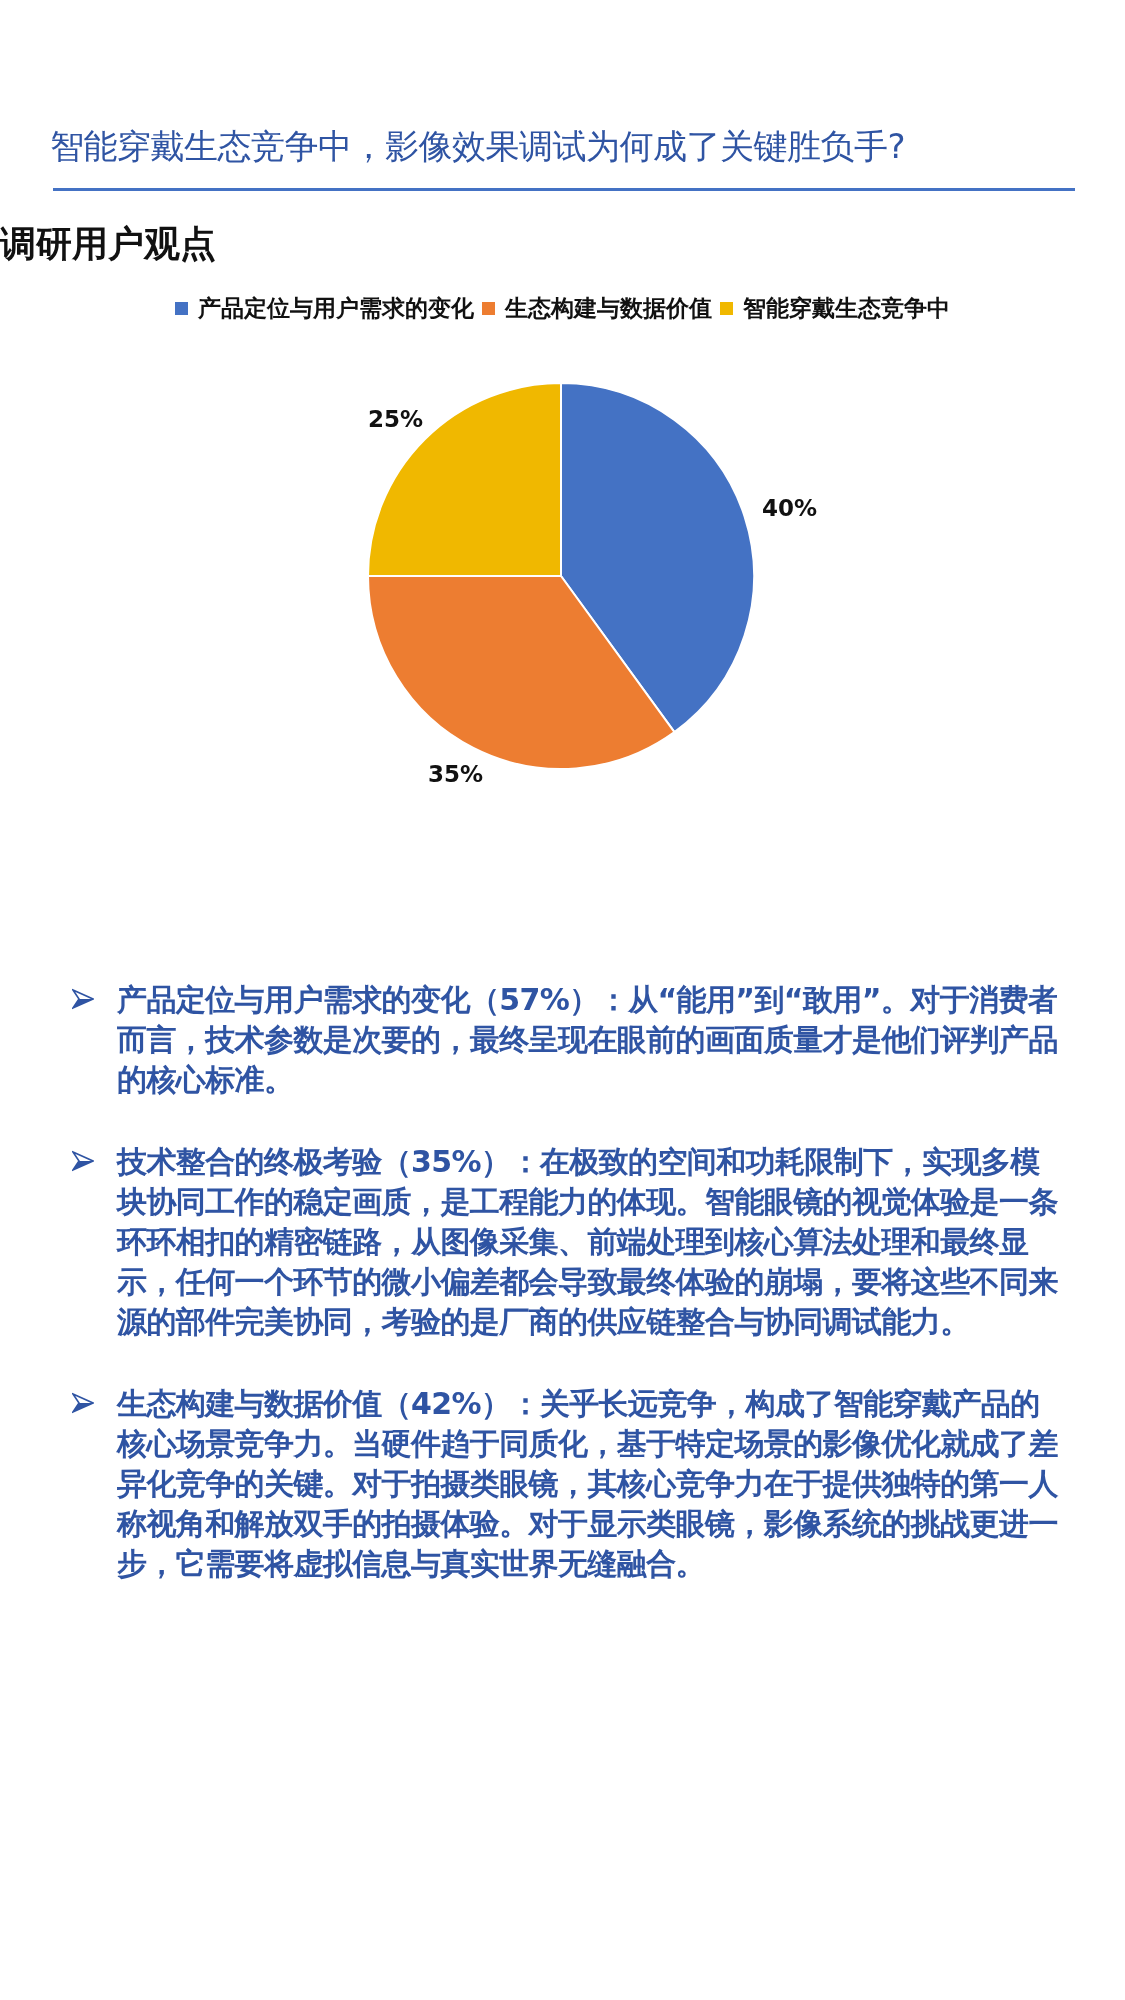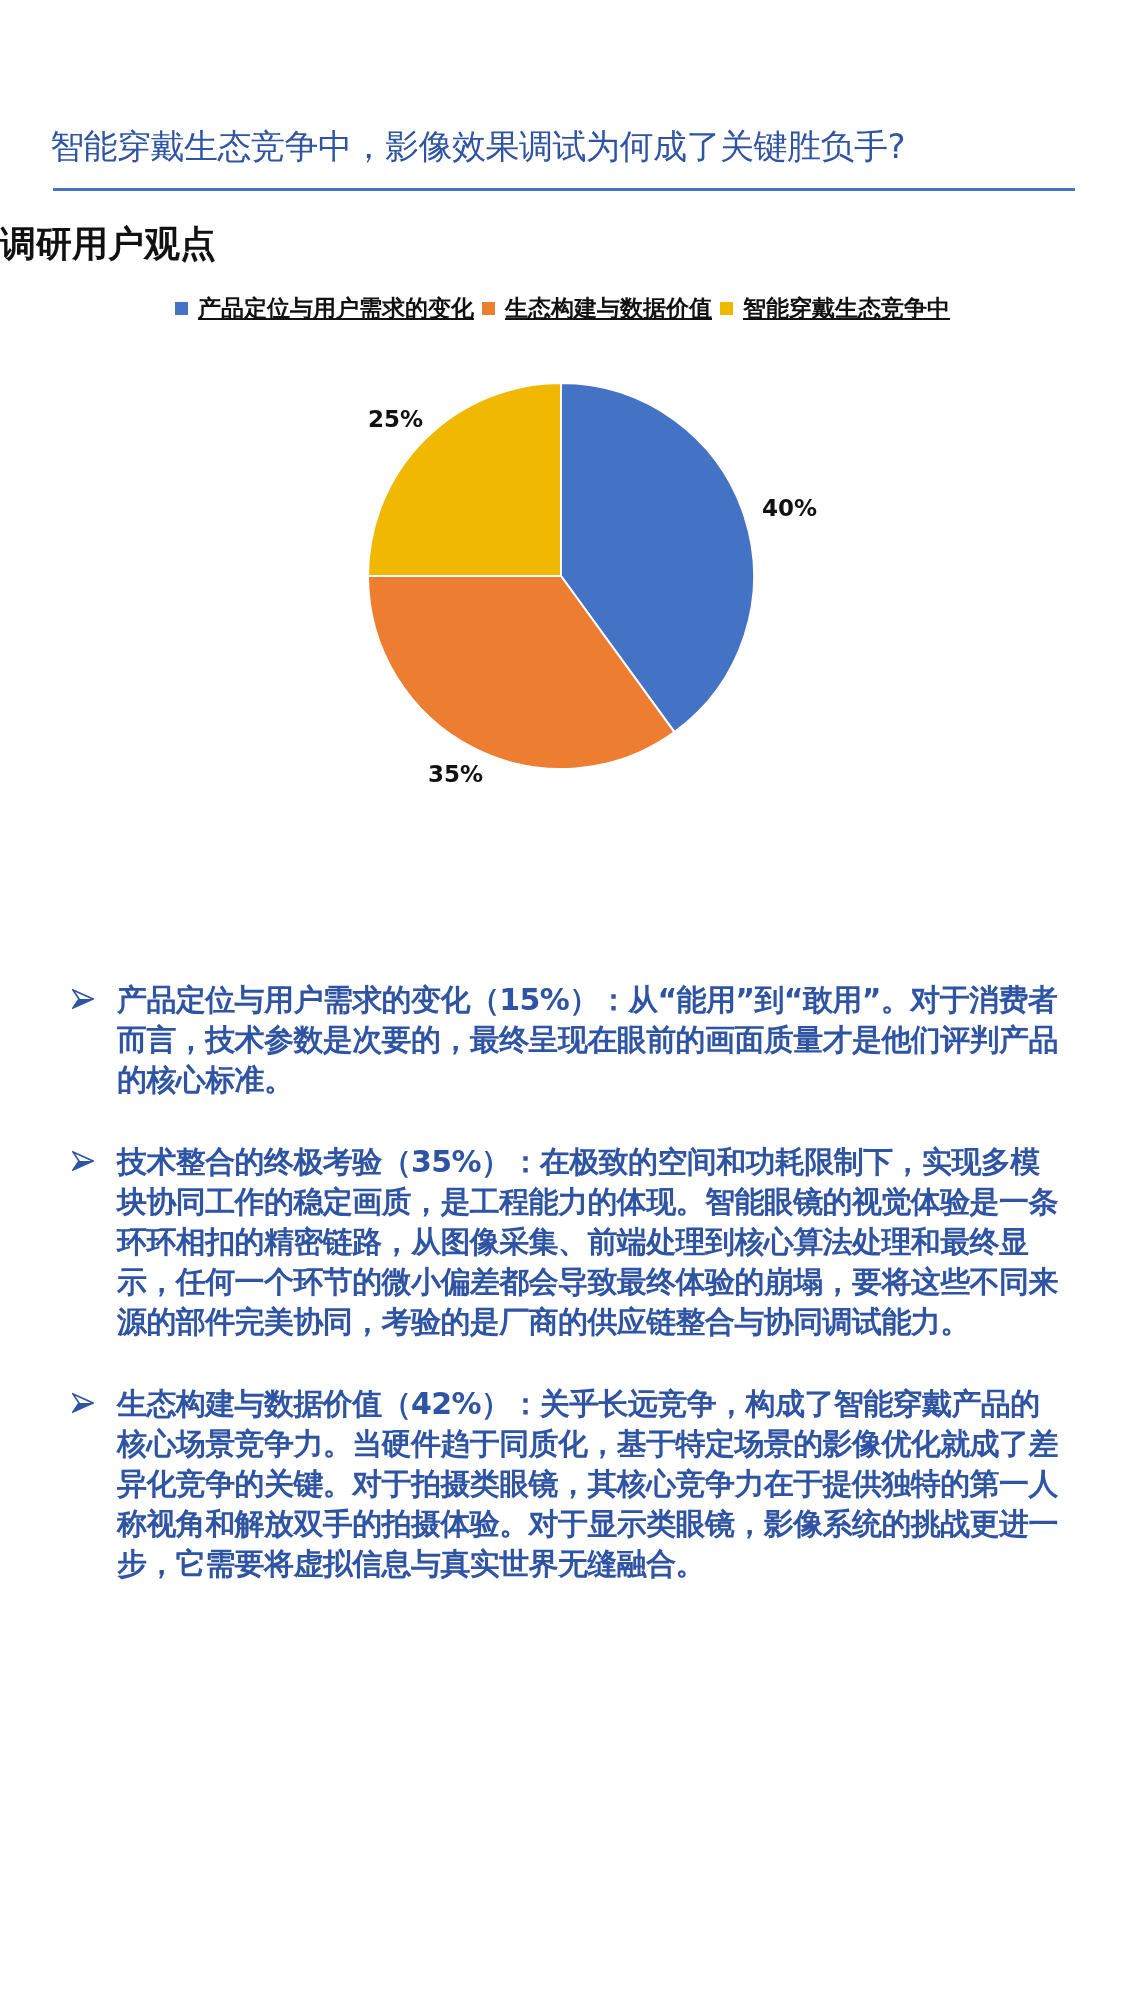--- a/index.html
+++ b/index.html
@@ -4,21 +4,21 @@
 <style>
   html, body { margin:0; padding:0; background:#ffffff; }
   body { width:1125px; height:2000px; position:relative; overflow:hidden;
          font-family:"DejaVu Sans", "Liberation Sans", sans-serif; }
   .page-title { position:absolute; left:50px; top:124px; width:1040px;
          font-size:34px; font-weight:normal; color:#2F54A3; white-space:nowrap; letter-spacing:-0.5px; }
   .title-rule { position:absolute; left:53px; top:188px; width:1022px; height:3px; background:#4472C4; }
   .chart-title { position:absolute; left:0; width:1125px; top:220px; 
          font-size:36px; font-weight:bold; color:#111; }
   .legend { position:absolute; left:0; width:1125px; top:293px; display:flex; justify-content:center; align-items:flex-end;
-         font-size:23px; font-weight:bold; color:#111; white-space:nowrap;text-decoration:underline; }
+         font-size:23px; font-weight:bold; color:#111; white-space:nowrap; }
   .legend-item { display:flex; align-items:center; margin:0 4px; }
   .legend-swatch { width:13px; height:13px; display:inline-block; margin-right:10px; }
   .pie { position:absolute; left:0; top:0; }
   .pie-label { font-family:"DejaVu Sans", sans-serif; font-size:23px; font-weight:bold; fill:#111; }
   .points { position:absolute; left:72px; top:980px; width:990px; margin:0; padding:0; list-style:none; }
   .point { position:relative; padding-left:45px; font-size:30px; font-weight:bold; color:#2F54A3; line-height:40px; margin-bottom:42px; letter-spacing:-0.6px; }
   .point-arrow { position:absolute; left:0; top:8px; width:22px; height:22px; }
 </style>
 </head>
 <body>
@@ -53,21 +53,21 @@
   <text class="pie-label" x="428" y="782">35%</text>
   <text class="pie-label" x="368" y="427">25%</text>
 </svg>
 
 <ul class="points">
   <li class="point">
     <svg class="point-arrow" viewBox="0 0 22 22">
       <path d="M1 2 L21 11 L1 20 L7 11 Z" fill="none" stroke="#2F54A3" stroke-width="1.6" stroke-linejoin="miter"></path>
       <path d="M1 20 L21 11 L7 11 Z" fill="#2F54A3"></path>
     </svg>
-    <span>产品定位与用户需求的变化（15%）：从“能用”到“敢用”。对于消费者而言，技术参数是次要的，最终呈现在眼前的画面质量才是他们评判产品的核心标准。</span>
+    <span>产品定位与用户需求的变化（57%）：从“能用”到“敢用”。对于消费者而言，技术参数是次要的，最终呈现在眼前的画面质量才是他们评判产品的核心标准。</span>
   </li>
   <li class="point">
     <svg class="point-arrow" viewBox="0 0 22 22">
       <path d="M1 2 L21 11 L1 20 L7 11 Z" fill="none" stroke="#2F54A3" stroke-width="1.6" stroke-linejoin="miter"></path>
       <path d="M1 20 L21 11 L7 11 Z" fill="#2F54A3"></path>
     </svg>
     <span>技术整合的终极考验（35%）：在极致的空间和功耗限制下，实现多模块协同工作的稳定画质，是工程能力的体现。智能眼镜的视觉体验是一条环环相扣的精密链路，从图像采集、前端处理到核心算法处理和最终显示，任何一个环节的微小偏差都会导致最终体验的崩塌，要将这些不同来源的部件完美协同，考验的是厂商的供应链整合与协同调试能力。</span>
   </li>
   <li class="point">
     <svg class="point-arrow" viewBox="0 0 22 22">

